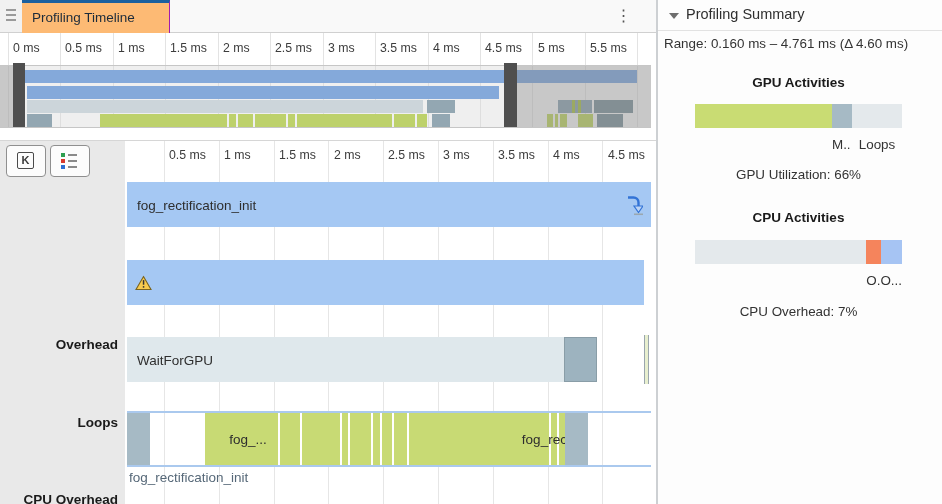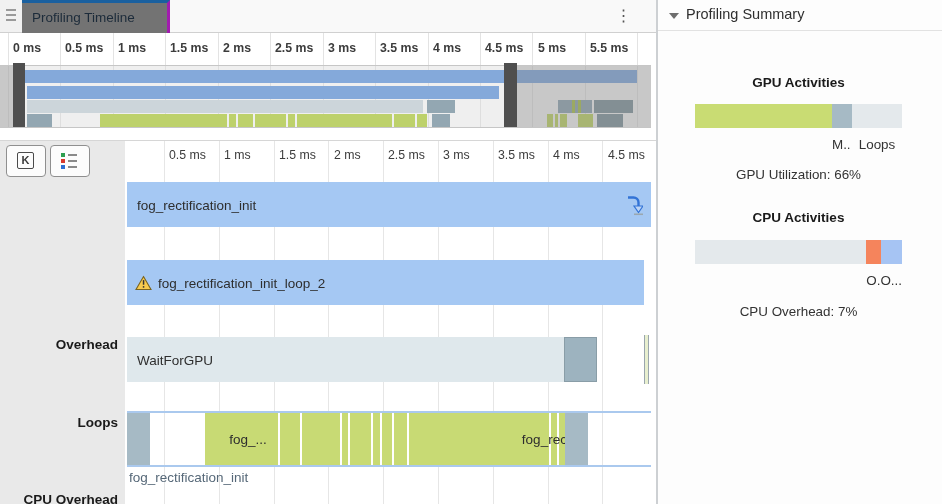--- a/index.html
+++ b/index.html
@@ -7,29 +7,29 @@
        font-family:"Liberation Sans",sans-serif;color:#333;background:#fff;}
 
   
   .left-pane{position:absolute;left:0;top:0;width:656px;height:504px;background:#fff;}
 
   
   .tabbar{position:absolute;left:0;top:0;width:656px;height:32px;background:#f9f9f9;border-bottom:1px solid #d0d0d0;}
   .grip{position:absolute;left:0;top:0;width:22px;height:32px;background:#f1f1f1;border-right:1px solid #dadada;}
   .grip i{display:block;width:10px;height:2px;background:#9a9a9a;margin:3px auto 0;}
   .grip i:first-child{margin-top:9px;}
-  .tab{position:absolute;left:22px;top:0;width:148px;height:33px;background:#737373;
-       border-right:3px solid #a21caf;border-top:3px solid #1a609f;box-sizing:border-box;}
+  .tab{position:absolute;left:22px;top:0;width:148px;height:33px;background:#fdba74;
+       border-right:1px solid #a21caf;border-top:3px solid #1a609f;box-sizing:border-box;}
   .tab span{position:absolute;left:10px;top:7px;font-size:13.5px;color:#1c2b3a;}
   .kebab{position:absolute;left:612.5px;top:4px;width:22px;height:24px;color:#555;font-size:16px;line-height:24px;text-align:center;}
 
   
   .ruler1{position:absolute;left:0;top:33px;width:651px;height:32px;background:#fff;border-bottom:1px solid #c6c6c6;
           background-image:repeating-linear-gradient(90deg,#e3e3e3 0 1px,transparent 1px 52.45px);
-          background-position:8px 0;overflow:hidden;font-weight:bold;}
+          background-position:8px 0;overflow:hidden;}
   .tick{position:absolute;top:8px;font-size:12.3px;color:#3c3c3c;white-space:nowrap;}
 
   
   .overview{position:absolute;left:0;top:66px;width:651px;height:61px;background:#efefef;border-bottom:1px solid #c6c6c6;
             background-image:repeating-linear-gradient(90deg,#dedede 0 1px,transparent 1px 52.45px);
             background-position:8px 0;overflow:visible;}
   .ov-seg{position:absolute;height:13px;}
   .ov-b{background:#84a9da;}
   .ov-lt{background:#ccd5da;}
   .ov-gy{background:#93a7b2;}
@@ -197,21 +197,20 @@
             <rect x="8" y="19" width="9" height="1.6" fill="#9aa7b0"></rect>
           </svg>
         </div>
 
         <div class="bar bar-blue" style="left:2px;top:119px;width:517px;height:45px">
           <svg class="warn-ico" viewBox="0 0 17 15">
             <path d="M8.5 1 L16 14 H1 Z" fill="#f7ca4e" stroke="#7a6420" stroke-width="1.1"></path>
             <rect x="7.8" y="4.6" width="1.5" height="4.6" fill="#333"></rect>
             <rect x="7.8" y="10.6" width="1.5" height="1.6" fill="#333"></rect>
           </svg>
-          <span class="bar-text" style="left:31px">fog_rectification_init_loop_2</span>
         </div>
 
         <div class="bar cpu-light" style="left:2px;top:196px;width:437px;height:45px">
           <span class="bar-text" style="left:10px">WaitForGPU</span>
         </div>
         <div class="bar cpu-dark" style="left:439px;top:196px;width:33px;height:45px"></div>
         <div class="bar" style="left:519px;top:194px;width:5px;height:49px;background:#e8efcf;border-left:1px solid #9aa6ad;border-right:1px solid #9aa6ad"></div>
 
         <div class="gpu-line" style="top:270px"></div>
         <div class="bar gpu-gray" style="left:2px;top:272px;width:23px;height:52px"></div>
@@ -234,20 +233,21 @@
         <div class="caption" style="left:4px;top:329px">fog_rectification_init</div>
       </div>
     </div>
   </div>
 
   <div class="right-pane">
     <div class="rp-head">
       <div class="tri"></div>
       <div class="rp-title">Profiling Summary</div>
     </div>
+    <div class="rp-range">Range: 0.160 ms – 4.761 ms (Δ 4.60 ms)</div>
 
     <div class="sec-title" style="top:75px">GPU Activities</div>
     <div class="sbar" style="top:104px">
       <div style="width:137px;background:#c9dc73"></div>
       <div style="width:20px;background:#a6bac5"></div>
       <div style="width:50px;background:#e4e9ec"></div>
     </div>
     <div class="slabel" style="left:174px;top:137px">M..</div>
     <div class="slabel" style="left:199px;width:40px;text-align:center;top:137px">Loops</div>
     <div class="sfoot" style="top:167px">GPU Utilization: 66%</div>

